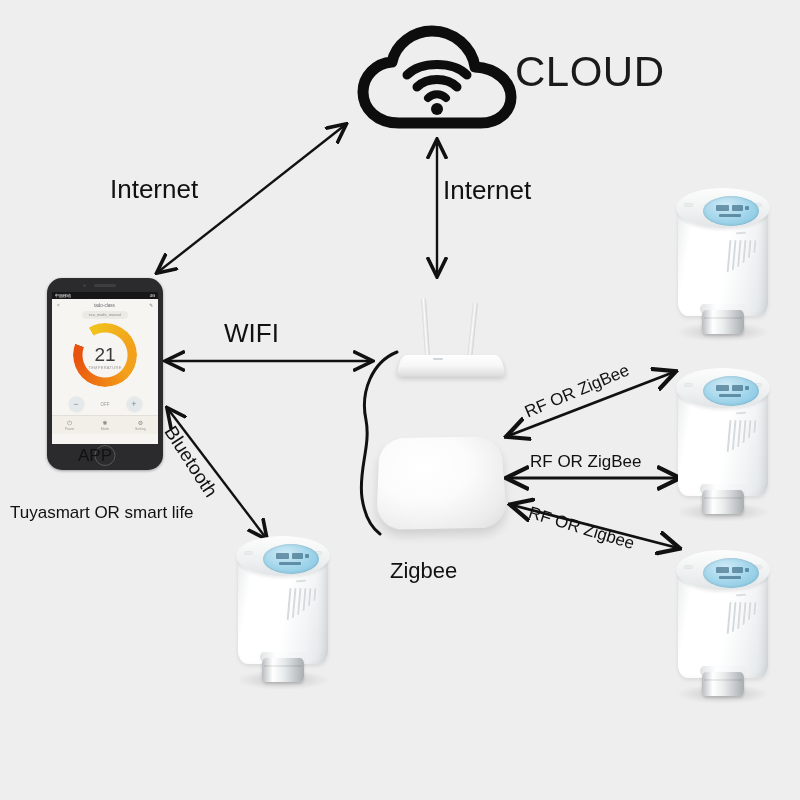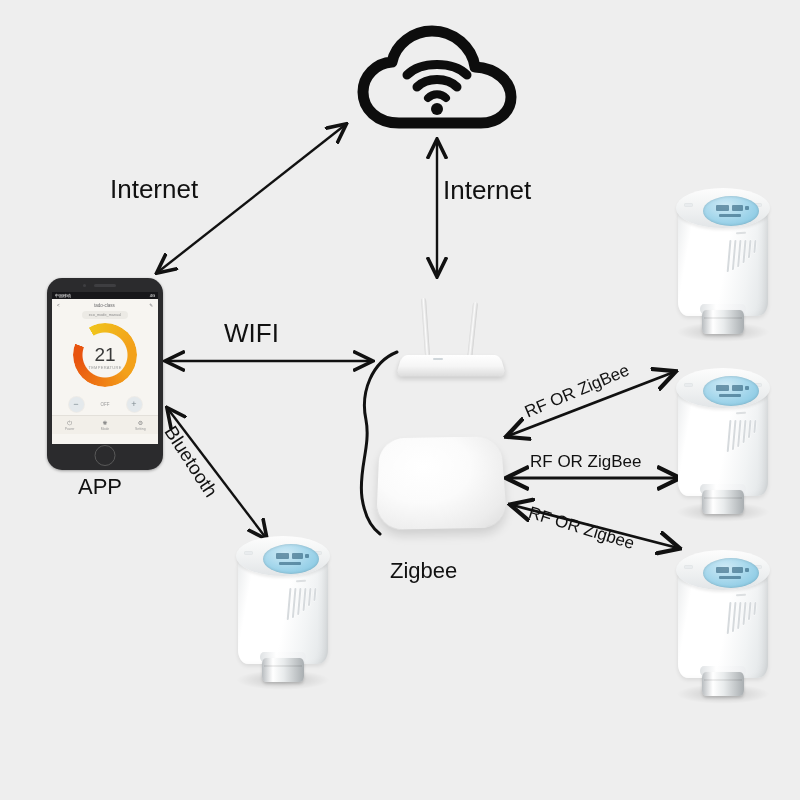--- a/index.html
+++ b/index.html
@@ -76,21 +76,21 @@
   .phone-home{
     position:absolute;left:50%;bottom:4px;transform:translateX(-50%);
     width:19px;height:19px;border-radius:50%;border:1px solid #595959;
   }
   .phone-speaker{
     position:absolute;left:50%;top:6px;transform:translateX(-50%);
     width:22px;height:3px;border-radius:2px;background:#3e3e41;
   }
   .phone-cam{position:absolute;left:36px;top:6px;width:3px;height:3px;border-radius:50%;background:#3e3e41;}
 
-  .app-title{left:78px;top:474px;font-size:22px;}
+  .app-title{left:78px;top:446px;font-size:17px;}
   .app-sub{left:10px;top:503px;font-size:17px;}
 
   
   .router{position:absolute;left:385px;top:300px;width:130px;height:90px;}
   .r-body{
     position:absolute;left:14px;top:52px;width:104px;height:26px;
     background:linear-gradient(180deg,#ffffff 0%,#f6f6f6 55%,#dcdcdc 100%);
     border-radius:6px/10px;
     box-shadow:0 3px 5px rgba(0,0,0,.14);
     transform:perspective(120px) rotateX(34deg);
@@ -232,20 +232,21 @@
 
   <div style="position:absolute;left:355px;top:25px;width:170px;height:110px;">
     <svg width="170" height="110" viewBox="0 0 170 110">
       <path d="M44,98 C22,98 8,84 8,67 C8,51 21,38 37,37 C41,19 58,6 77,6 C99,6 117,22 120,42 C142,43 156,57 156,72 C156,87 143,98 126,98 Z" fill="none" stroke="#0d0d0d" stroke-width="11" stroke-linejoin="round"></path>
       <path d="M52,50 C66,36 98,36 112,50" fill="none" stroke="#0d0d0d" stroke-width="9" stroke-linecap="round"></path>
       <path d="M62,62 C72,52 92,52 102,62" fill="none" stroke="#0d0d0d" stroke-width="9" stroke-linecap="round"></path>
       <path d="M73,73 C78,68 86,68 91,73" fill="none" stroke="#0d0d0d" stroke-width="8" stroke-linecap="round"></path>
       <circle cx="82" cy="84" r="6" fill="#0d0d0d"></circle>
     </svg>
   </div>
+  <div class="lbl cloud-text">CLOUD</div>
 
   <div class="lbl internet-left">Internet</div>
   <div class="lbl internet-right">Internet</div>
   <div class="lbl wifi-label">WIFI</div>
   <div class="lbl bt-label">Bluetooth</div>
   <div class="lbl rf1">RF OR ZigBee</div>
   <div class="lbl rf2">RF OR ZigBee</div>
   <div class="lbl rf3">RF OR Zigbee</div>
 
   <div class="phone-body">
@@ -283,20 +284,21 @@
         </div>
         <div class="tab">
           <span class="ti">⚙</span>
           <span class="tl">Setting</span>
         </div>
       </div>
     </div>
     <div class="phone-home"></div>
   </div>
   <div class="lbl app-title">APP</div>
+  <div class="lbl app-sub">Tuyasmart OR smart life</div>
 
   <div class="router">
     <div class="ant ant-l"></div>
     <div class="ant ant-r"></div>
     <div class="r-body"></div>
     <div class="r-led"></div>
   </div>
 
   <div class="gateway">
     <div class="gw-edge"></div>

